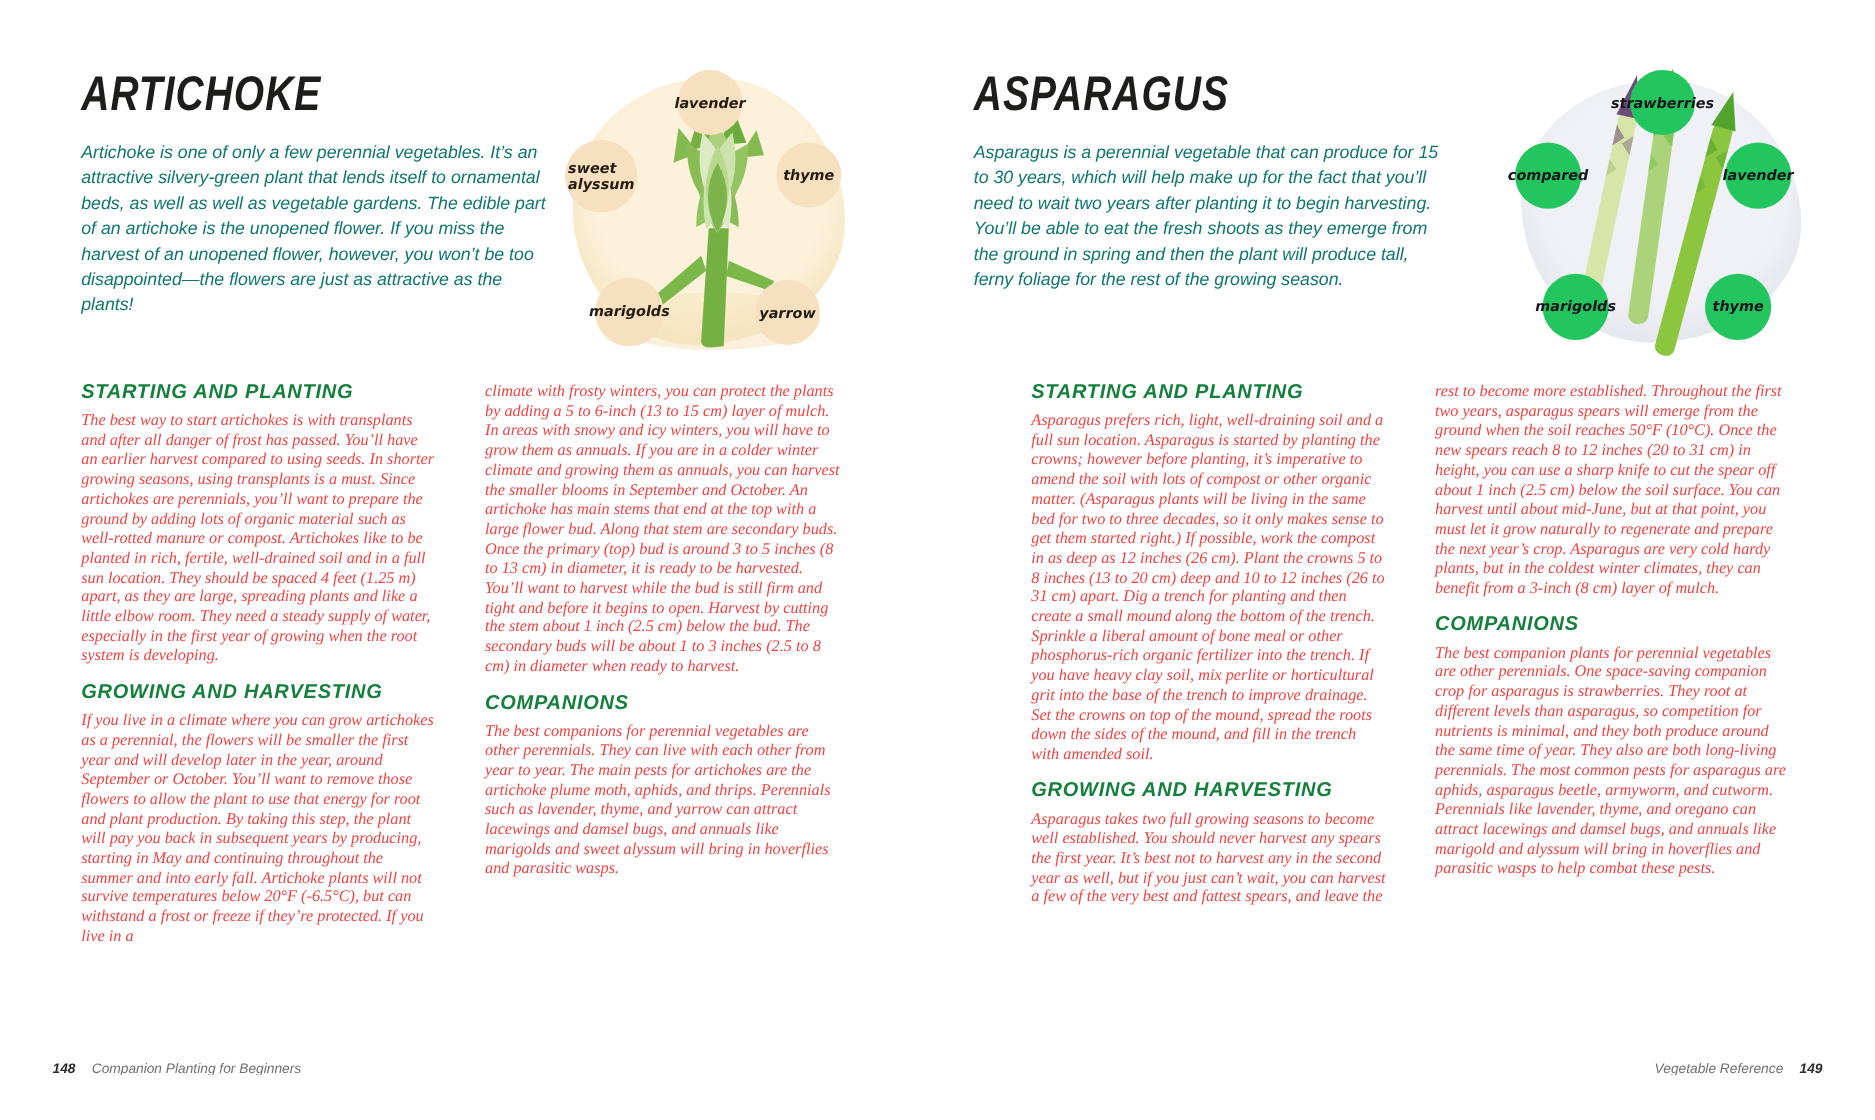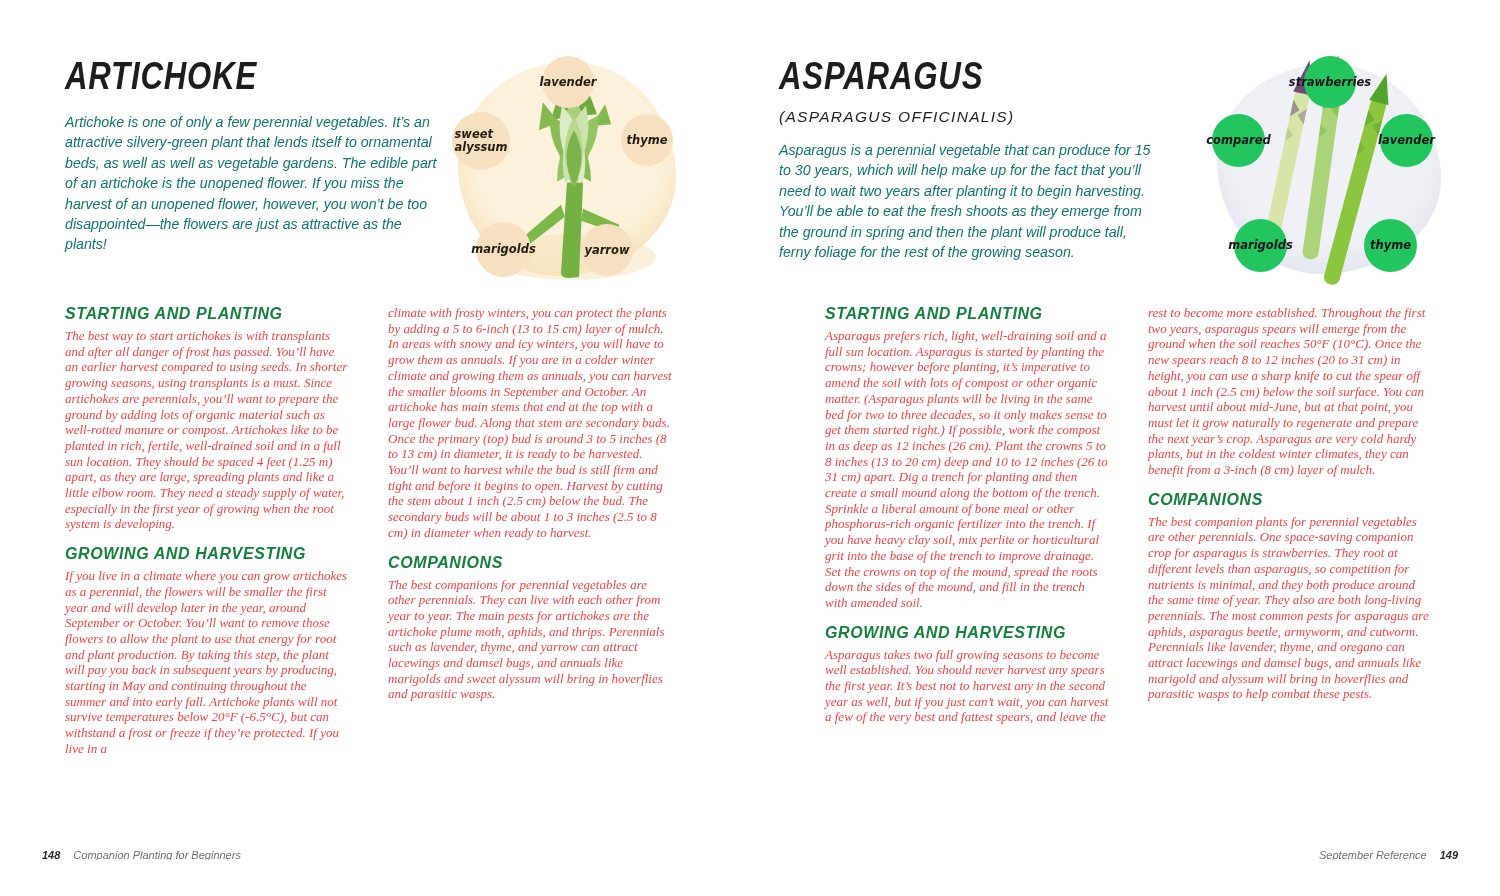--- a/index.html
+++ b/index.html
@@ -55,21 +55,21 @@
   }
   .dl .badge{background:#f7e0bf;}
   .dr .badge{background:#22c55e;}
   .badge span{
     font-family:"DejaVu Sans",sans-serif;font-weight:700;font-size:11.5px;
     line-height:1.1;color:#231b10;white-space:pre-line;
   }
   .dr .badge span{color:#17141c;}
   .dl .b0{left:102px;top:6px;width:52px;height:52px;}
   .dl .b1{left:181px;top:64px;width:52px;height:52px;}
-  .dl .b2{left:141px;top:174px;width:52px;height:52px;}
+  .dl .b2{left:164px;top:174px;width:52px;height:52px;}
   .dl .b3{left:36px;top:172px;width:55px;height:55px;}
   .dl .b4{left:12px;top:62px;width:58px;height:58px;}
   .dr .b0{left:101px;top:6px;width:52px;height:52px;}
   .dr .b1{left:177px;top:64px;width:53px;height:53px;}
   .dr .b2{left:161px;top:169px;width:53px;height:53px;}
   .dr .b3{left:31px;top:169px;width:53px;height:53px;}
   .dr .b4{left:9px;top:64px;width:53px;height:53px;}
 
   
   .col{position:absolute;width:284px;top:305px;}
@@ -160,21 +160,20 @@
     <div class="col c2L">
       <p class="body">climate with frosty winters, you can protect the plants by adding a 5 to 6-inch (13 to 15 cm) layer of mulch. In areas with snowy and icy winters, you will have to grow them as annuals. If you are in a colder winter climate and growing them as annuals, you can harvest the smaller blooms in September and October. An artichoke has main stems that end at the top with a large flower bud. Along that stem are secondary buds. Once the primary (top) bud is around 3 to 5 inches (8 to 13 cm) in diameter, it is ready to be harvested. You’ll want to harvest while the bud is still firm and tight and before it begins to open. Harvest by cutting the stem about 1 inch (2.5 cm) below the bud. The secondary buds will be about 1 to 3 inches (2.5 to 8 cm) in diameter when ready to harvest.</p>
       <h3 class="sec-h">COMPANIONS</h3>
       <p class="body">The best companions for perennial vegetables are other perennials. They can live with each other from year to year. The main pests for artichokes are the artichoke plume moth, aphids, and thrips. Perennials such as lavender, thyme, and yarrow can attract lacewings and damsel bugs, and annuals like marigolds and sweet alyssum will bring in hoverflies and parasitic wasps.</p>
     </div>
   </section>
 
   <section>
     <div class="page-header ph-right">
       <h1 class="page-title">ASPARAGUS</h1>
-      <h2 class="latin-name">(ASPARAGUS OFFICINALIS)</h2>
       <p class="intro">Asparagus is a perennial vegetable that can produce for 15 to 30 years, which will help make up for the fact that you’ll need to wait two years after planting it to begin harvesting. You’ll be able to eat the fresh shoots as they emerge from the ground in spring and then the plant will produce tall, ferny foliage for the rest of the growing season.</p>
     </div>
 
     <div class="diagram dr">
       <div class="blob"></div>
       <svg class="plant-svg" width="190" height="240" viewBox="0 0 190 240">
         <g transform="rotate(12 45 110)">
           <rect x="37" y="34" width="15" height="152" rx="7" fill="#d7e5a9"></rect>
           <path d="M44.5 4 L54 38 L35 38 Z" fill="#6d4b79"></path>
           <path d="M37 46 L45 55 L37 63 Z" fill="#6d4b79" opacity=".55"></path>
@@ -223,16 +222,16 @@
       <p class="body">rest to become more established. Throughout the first two years, asparagus spears will emerge from the ground when the soil reaches 50°F (10°C). Once the new spears reach 8 to 12 inches (20 to 31 cm) in height, you can use a sharp knife to cut the spear off about 1 inch (2.5 cm) below the soil surface. You can harvest until about mid-June, but at that point, you must let it grow naturally to regenerate and prepare the next year’s crop. Asparagus are very cold hardy plants, but in the coldest winter climates, they can benefit from a 3-inch (8 cm) layer of mulch.</p>
       <h3 class="sec-h">COMPANIONS</h3>
       <p class="body">The best companion plants for perennial vegetables are other perennials. One space-saving companion crop for asparagus is strawberries. They root at different levels than asparagus, so competition for nutrients is minimal, and they both produce around the same time of year. They also are both long-living perennials. The most common pests for asparagus are aphids, asparagus beetle, armyworm, and cutworm. Perennials like lavender, thyme, and oregano can attract lacewings and damsel bugs, and annuals like marigold and alyssum will bring in hoverflies and parasitic wasps to help combat these pests.</p>
     </div>
   </section>
 
   <div class="footer-left">
     <span class="pagenum">148</span><span>Companion Planting for Beginners</span>
   </div>
   <div class="footer-right">
-    <span>September Reference</span><span class="pagenum">149</span>
+    <span>Vegetable Reference</span><span class="pagenum">149</span>
   </div>
 
 </div>
 
 </body></html>

